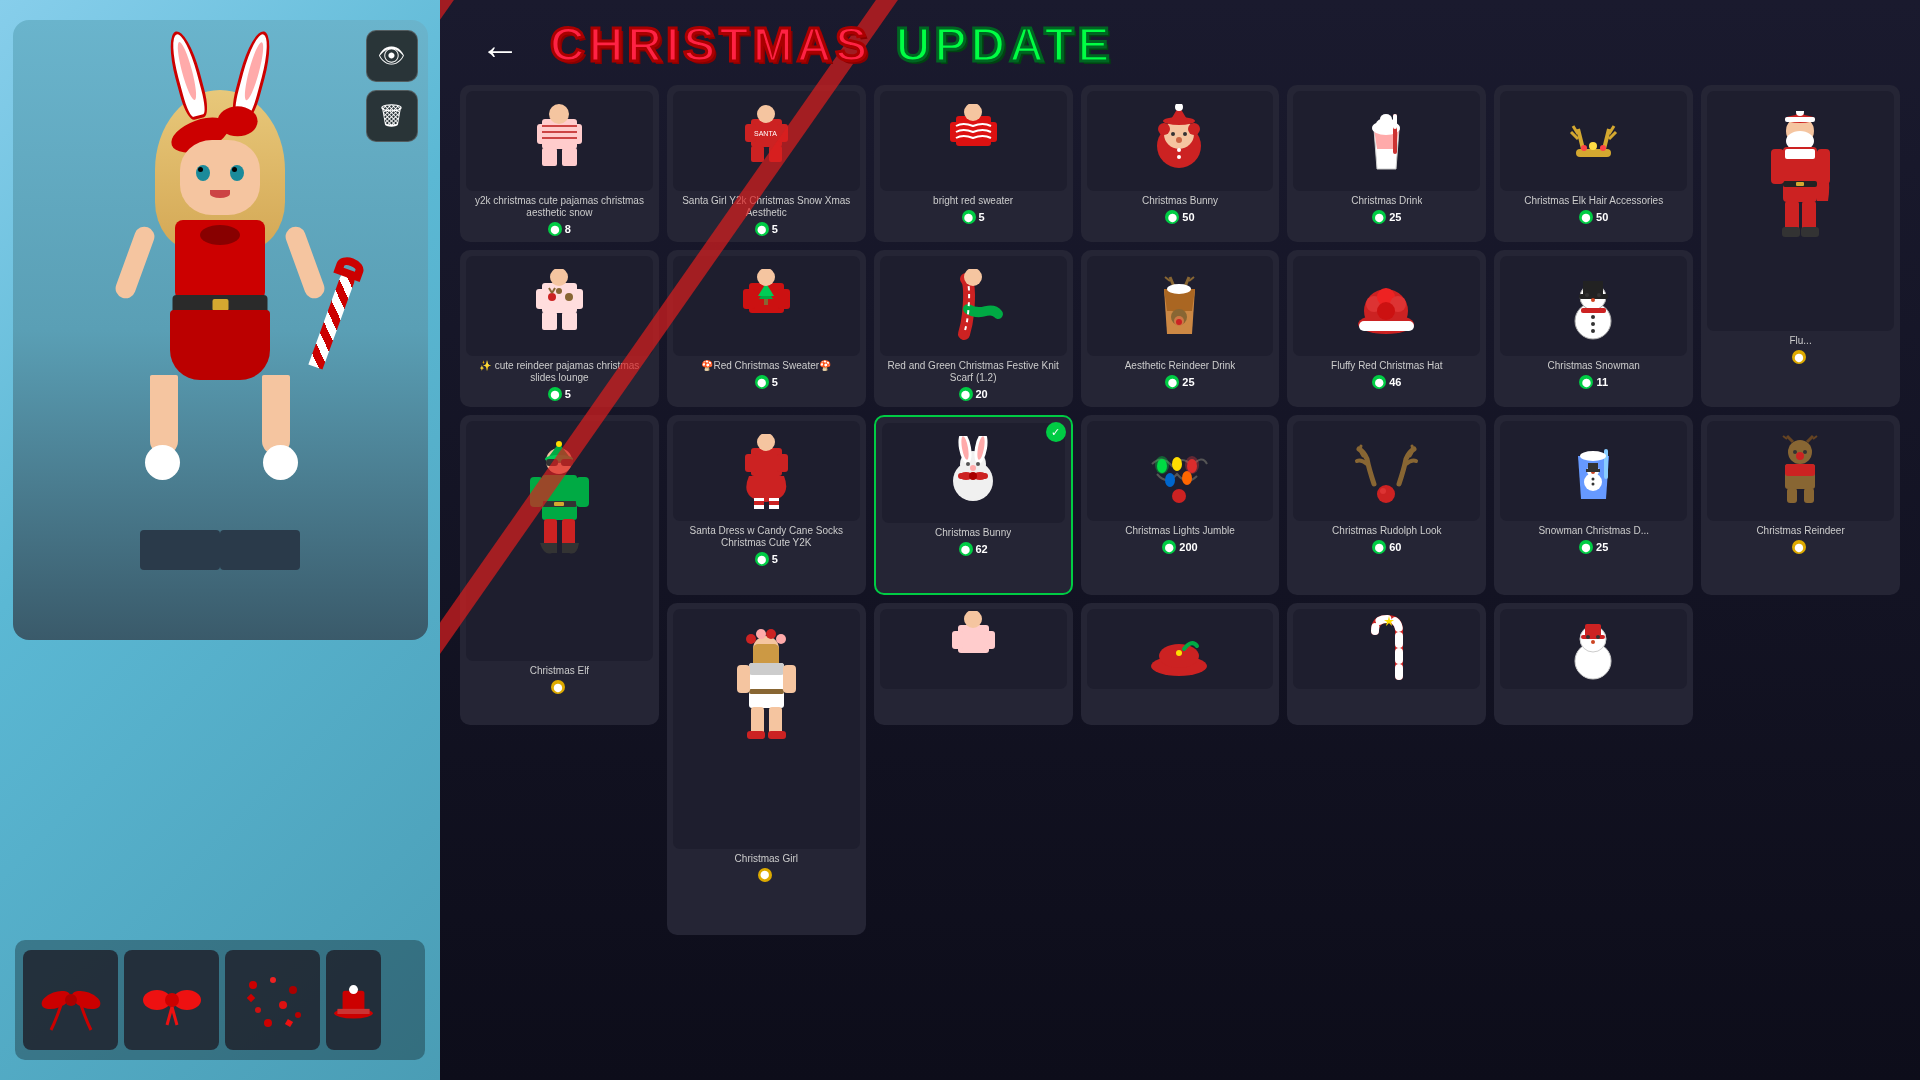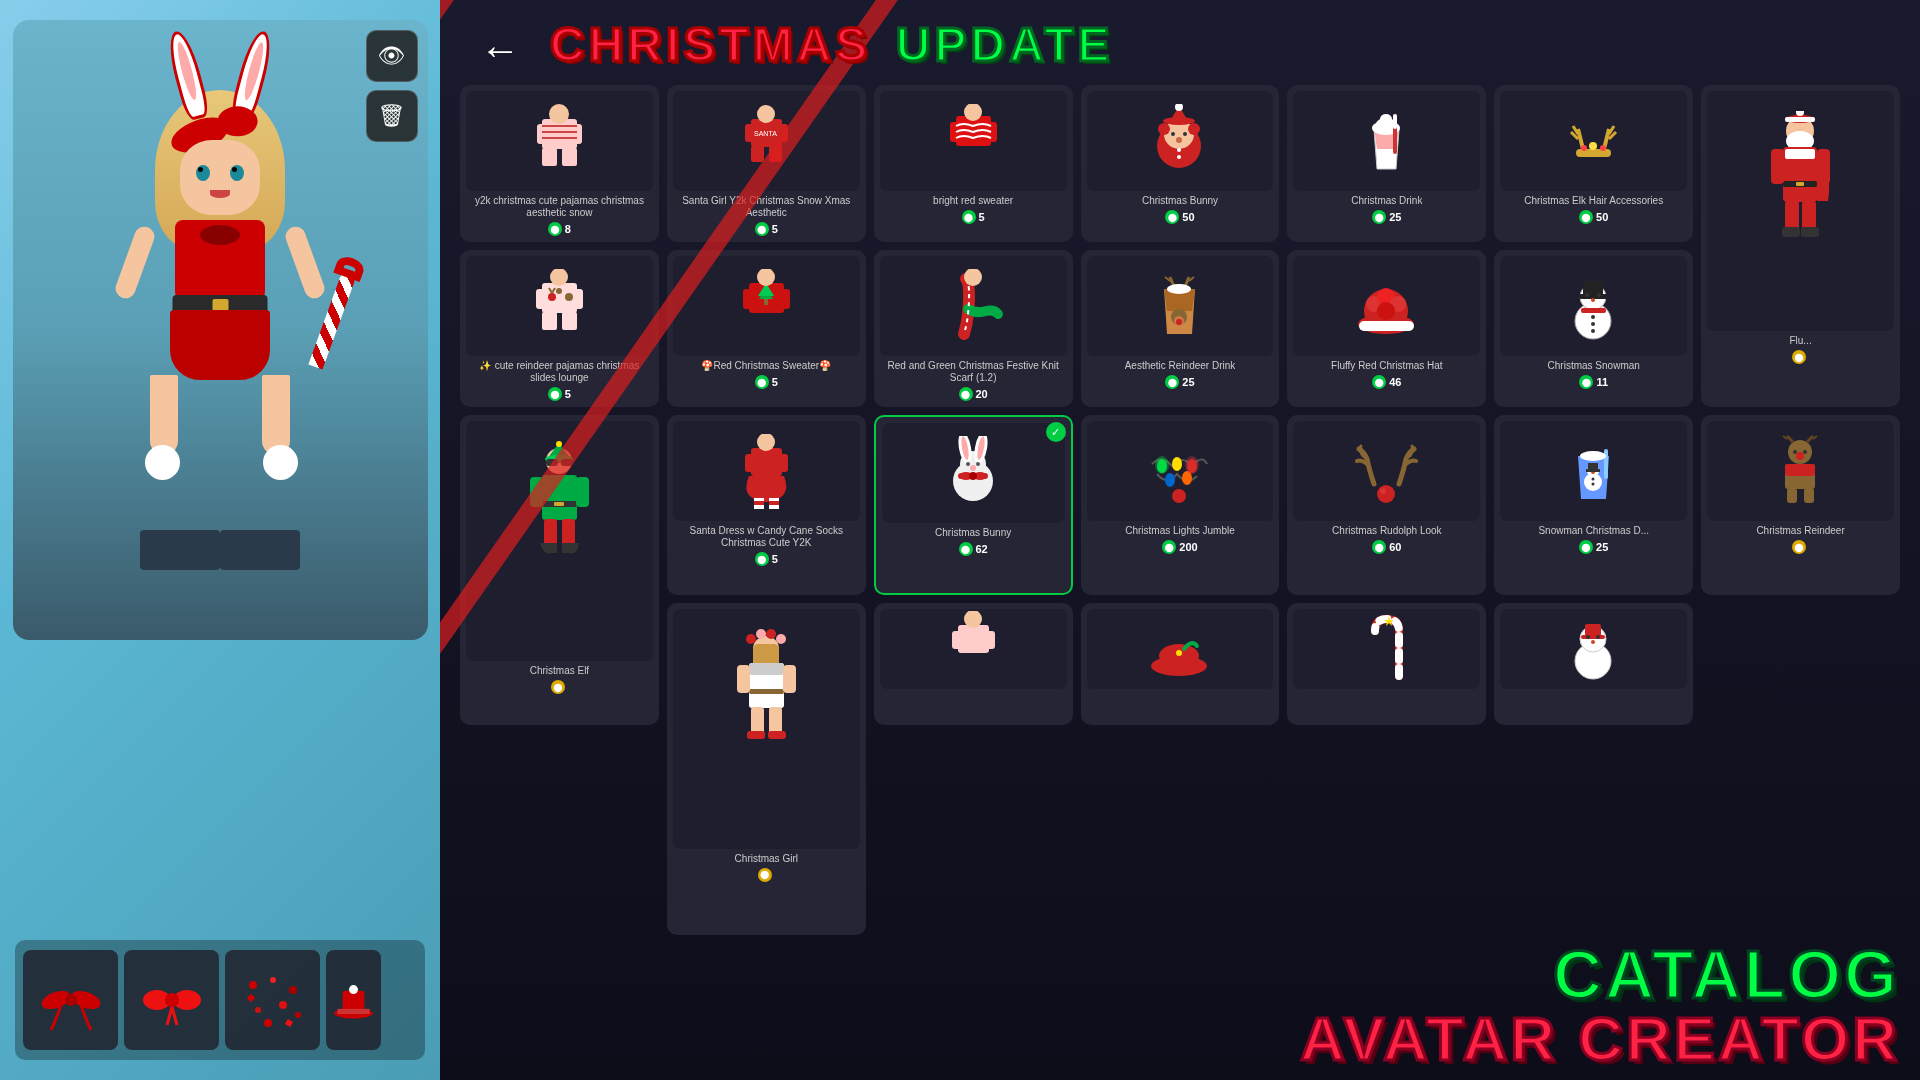--- a/index.html
+++ b/index.html
@@ -1304,24 +1304,20 @@
                 <circle cx="32" cy="26" r="2" fill="#333"></circle>
                 <circle cx="42" cy="26" r="2" fill="#333"></circle>
                 <circle cx="37" cy="31" r="2" fill="#cc4422"></circle>
               </svg>
             </div>
           </div>
 
         </div>
       </div>
 
-      <div class="bottom-text">
-        <div class="catalog-label">CATALOG</div>
-        <div class="avatar-creator-label">AVATAR CREATOR</div>
-      </div>
 
       <div class="diagonal-stripe">
         <div class="stripe stripe-1"></div>
         <div class="stripe stripe-2"></div>
       </div>
 
     </div>
   </div>
 </div>
 

